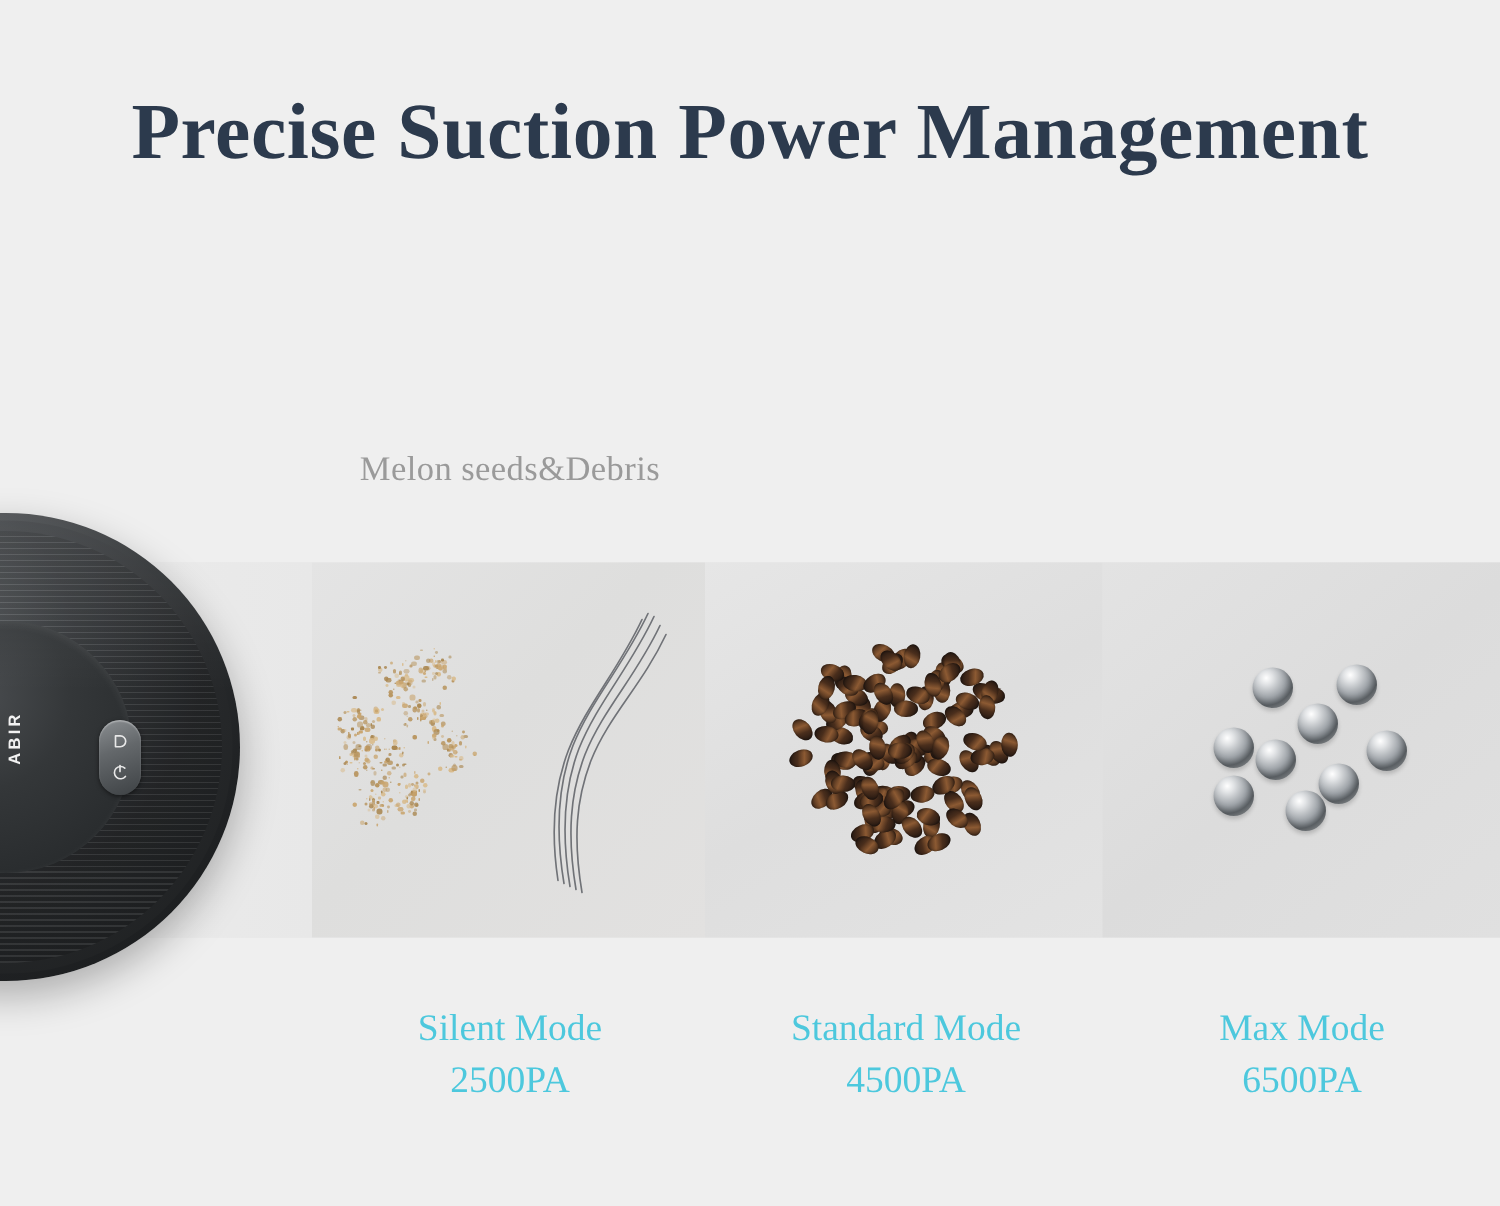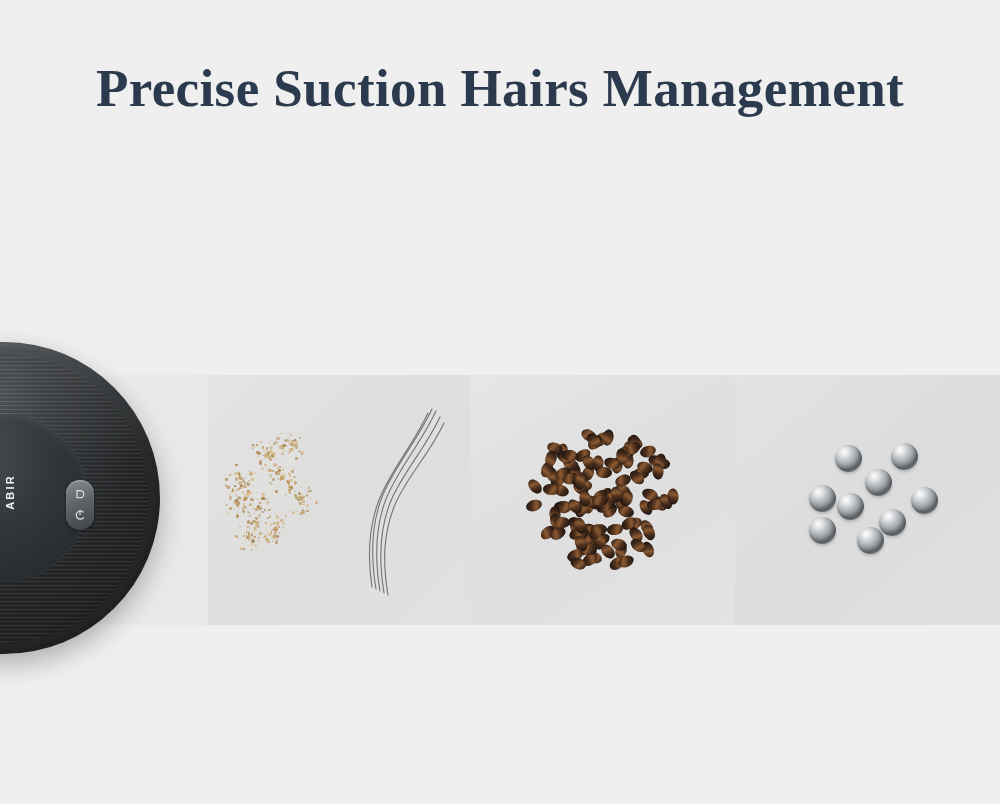--- a/index.html
+++ b/index.html
@@ -151,24 +151,25 @@
   .mode-pa {
     font-size:25px; color:#4dc8dd; line-height:1.25; margin-top:5px; white-space:nowrap;
   }
 </style>
 </head>
 <body>
 
 <div class="page">
 
   <div class="headings">
-    <div class="title">Precise Suction Hairs Management</div>
+    <div class="title">Precise Suction Power Management</div>
   </div>
 
   <div class="col-headers">
+    <div class="col-head ch2">Melon seeds&amp;Debris</div>
   </div>
 
   <div class="band">
     <div class="band-left"></div>
 
     <div class="panel panel-1">
       <div class="dust-wrap" id="dustWrap">
           <div class="dust" style="width: 1.3958px; height: 1.3958px; left: 11.4953px; top: 58.7927px; opacity: 0.91; background: rgb(216, 187, 140);"></div>
           <div class="dust" style="width: 2.66263px; height: 2.66263px; left: 22.5283px; top: 63.498px; opacity: 0.49; background: rgb(201, 165, 111);"></div>
           <div class="dust" style="width: 1.61716px; height: 1.61716px; left: 19.0385px; top: 57.7007px; opacity: 0.59; background: rgb(184, 149, 95);"></div>
@@ -749,14 +750,28 @@
       </span>
       <span class="btn-ico">
         <svg width="12" height="12" viewBox="0 0 12 12">
           <path d="M9.2 3.1 A4.1 4.1 0 1 0 9.6 8.6" fill="none" stroke="#e8e8e8" stroke-width="1.1" stroke-linecap="round"></path>
           <path d="M6 1.4 V5.4" fill="none" stroke="#e8e8e8" stroke-width="1.1" stroke-linecap="round"></path>
         </svg>
       </span>
     </div>
   </div>
 
+  <div class="modes">
+    <div class="mode">
+      <div class="mode-name">Silent Mode</div>
+      <div class="mode-pa">2500PA</div>
+    </div>
+    <div class="mode">
+      <div class="mode-name">Standard Mode</div>
+      <div class="mode-pa">4500PA</div>
+    </div>
+    <div class="mode">
+      <div class="mode-name">Max Mode</div>
+      <div class="mode-pa">6500PA</div>
+    </div>
+  </div>
 
 </div>
 
 </body></html>

